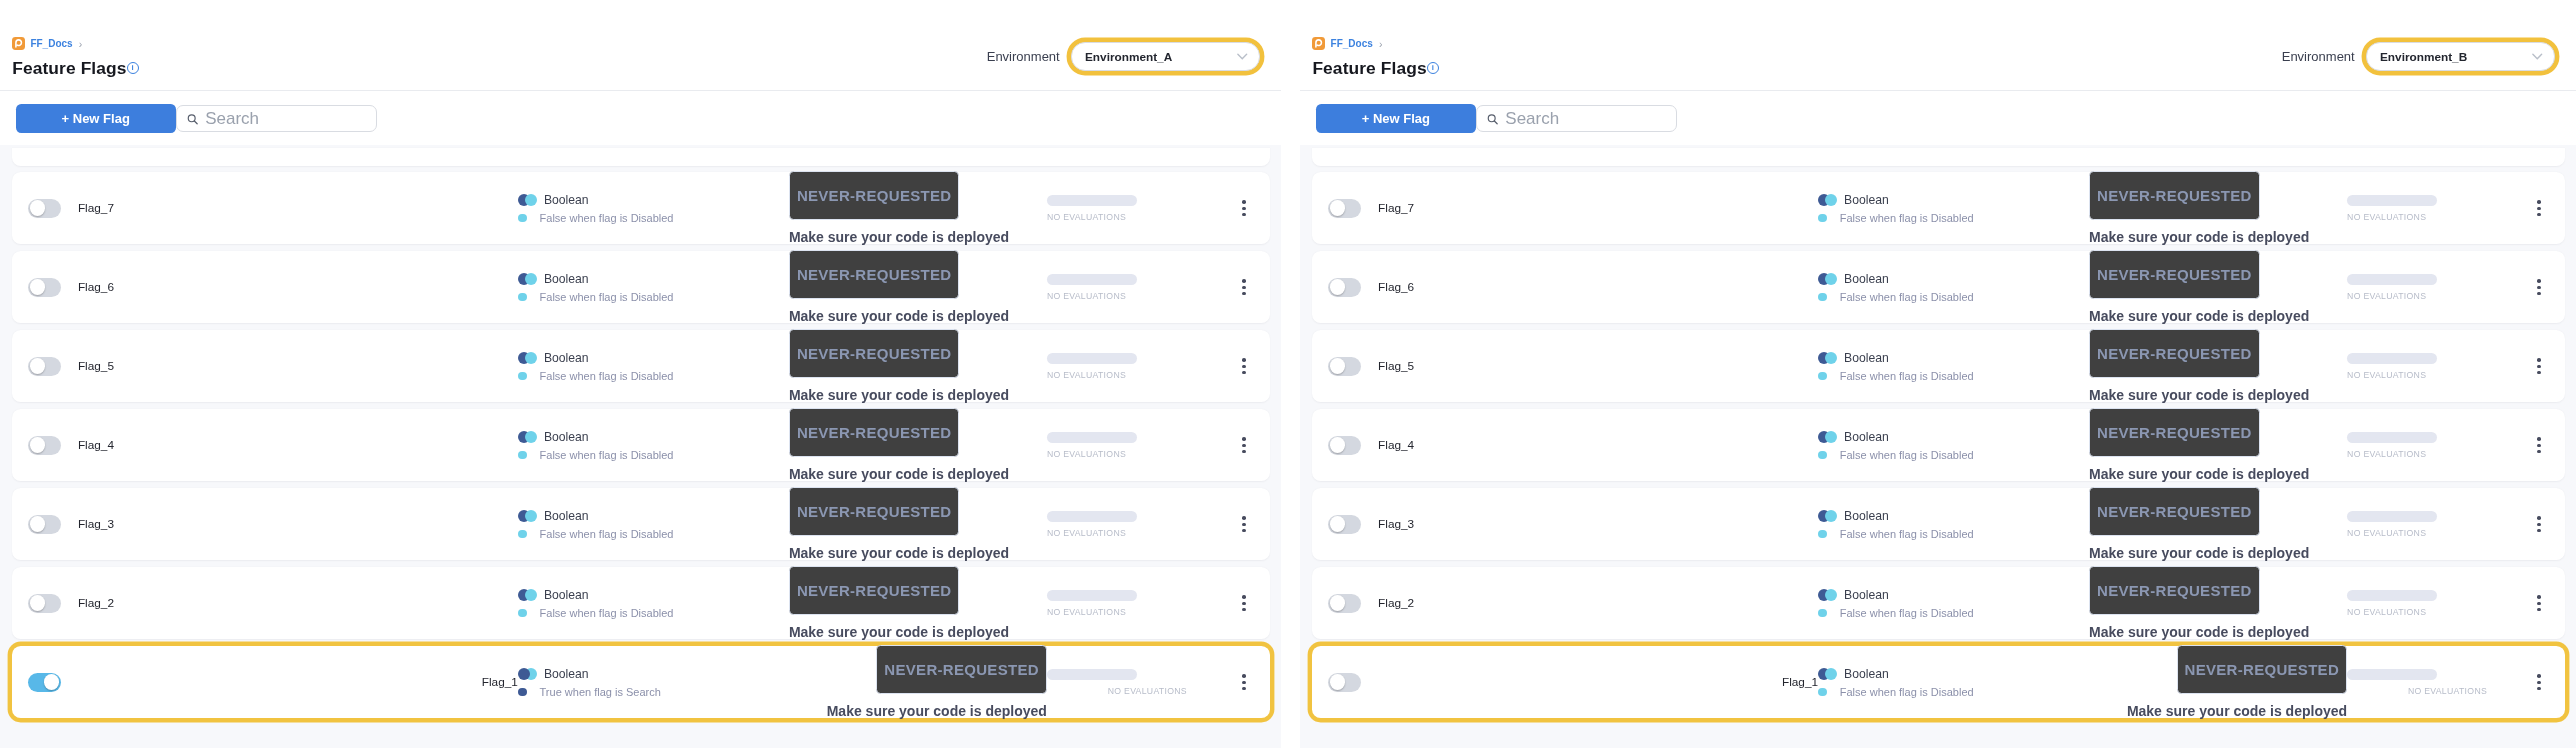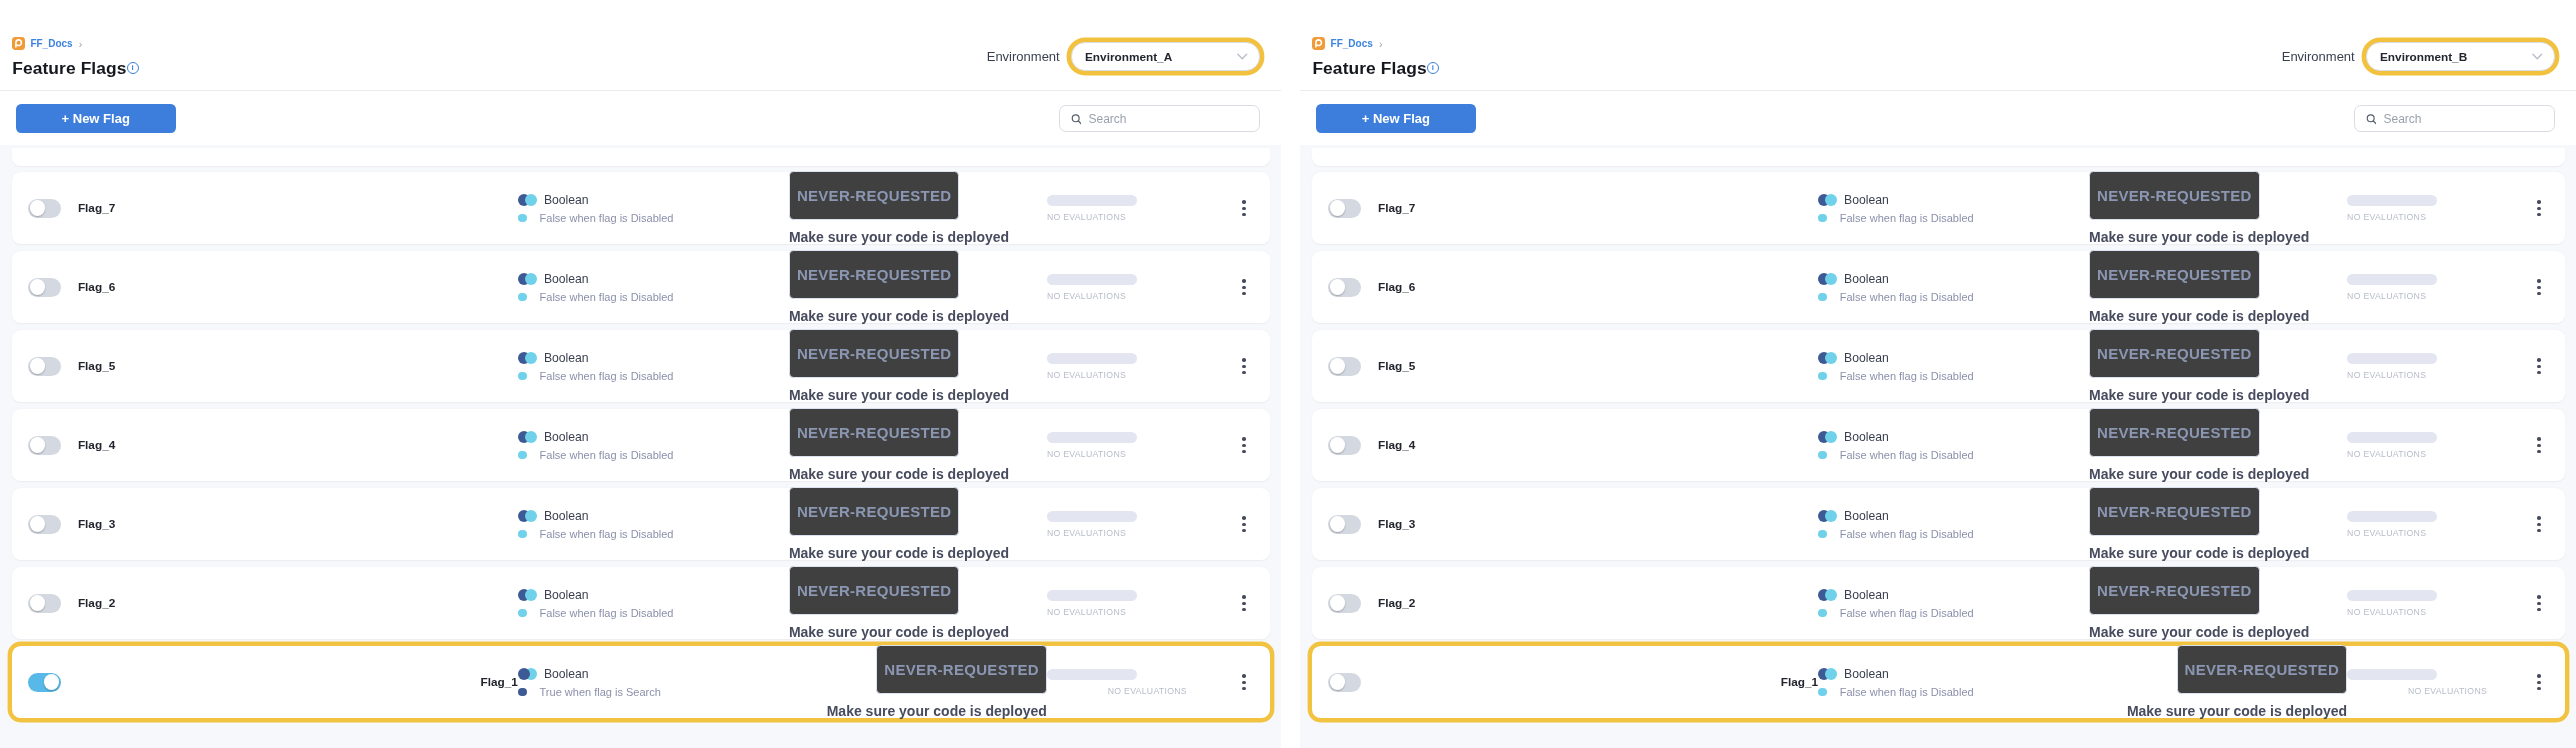--- a/index.html
+++ b/index.html
@@ -25,45 +25,45 @@
                color: #3c82df; font-size: 7.8px; font-weight: 700; line-height: 9.6px; text-align: center; font-style: normal; }
   .env-control { position: absolute; right: 21px; top: 42px; display: flex; align-items: center; gap: 11.3px; }
   .env-label { font-size: 13px; color: #3a3f4f; }
   .env-select { width: 189px; height: 29px; background: #fff; border: 0.9px solid #d9dce2; border-radius: 14px;
                 display: flex; align-items: center; justify-content: space-between; padding: 0 11.3px 0 13px; cursor: pointer; }
   .env-select.hl { box-shadow: 0 0 0 4.4px #f2c13d; }
   .env-value { font-size: 11.8px; font-weight: 700; color: #23262f; }
   .chev { width: 10.5px; height: 7px; flex: 0 0 auto; }
 
   
-  .toolbar { background: #fff; padding: 13px 21px 12.2px 15.7px; display: flex; align-items: center; justify-content: space-between; }
+  .toolbar { background: #fff; padding: 13px 21px 12.2px 15.7px; display: flex; align-items: center; justify-content: flex-start; }
   .new-flag-btn { width: 160px; height: 29px; background: #3d7edd; border: none; border-radius: 5.2px;
                   color: #fff; font-size: 13px; font-weight: 700; font-family: inherit; cursor: pointer; }
   .search-box { width: 201px; height: 27px; border: 0.9px solid #d9dce2; border-radius: 7px; background: #fff;
                 display: flex; align-items: center; gap: 7px; padding: 0 10.5px; }
-  .search-box input { border: none; outline: none; width: 100%; font-size: 12px; font-family: inherit; color: #3a3f4f; background: transparent; }
+  .search-box input { border: none; outline: none; width: 100%; font-size: 17px; font-family: inherit; color: #3a3f4f; background: transparent; }
   .search-box input::placeholder { color: #9aa1ad; }
 
   
   .flag-list { flex: 1; background: #f7f8fb; padding: 2.6px 11.3px 0 12.2px; }
   .partial-row { height: 18.3px; background: #fff; border-radius: 0 0 8.7px 8.7px; margin-bottom: 6.1px;
                  box-shadow: 0 0.9px 1.7px rgba(16,24,40,.05); }
   .flag-row { position: relative; height: 72px; background: #fff; border-radius: 8.7px; margin-bottom: 7px;
               display: flex; align-items: center; padding: 0 19px 0 15.7px;
               box-shadow: 0 0.9px 1.7px rgba(16,24,40,.05); }
   .flag-row.highlight { box-shadow: 0 0 0 4.4px #f1c340, 0 0.9px 1.7px rgba(16,24,40,.05); text-align: right; }
 
   .col-toggle { width: 50px; flex: 0 0 auto; }
   .toggle { width: 33px; height: 19px; border-radius: 9.6px; background: #d4d8e0; position: relative; cursor: pointer; }
   .toggle .knob { position: absolute; top: 1.7px; left: 1.7px; width: 15.7px; height: 15.7px; border-radius: 50%;
                   background: #fff; box-shadow: 0 0.9px 1.7px rgba(0,0,0,.25); }
   .flag-row.on .toggle { background: #58b8e8; }
   .flag-row.on .toggle .knob { left: 15.7px; }
 
-  .col-name { width: 440px; flex: 0 0 auto; font-size: 11.8px; font-weight: 700; color: #23252e; }
+  .col-name { width: 440px; flex: 0 0 auto; font-size: 11.8px; font-weight: 400; color: #23252e; }
 
   .col-type { width: 271px; flex: 0 0 auto; }
   .type-line { display: flex; align-items: center; gap: 7px; }
   .bool-circles { position: relative; width: 19px; height: 12.2px; flex: 0 0 auto; }
   .bool-circles .c { position: absolute; top: 0; width: 12.2px; height: 12.2px; border-radius: 50%; }
   .bool-circles .c-a { left: 0; background: #3e5a94; z-index: 1; }
   .bool-circles .c-b { left: 7px; background: #6fd2ea; z-index: 2; }
   .flag-row.on .bool-circles .c-a { z-index: 2; }
   .flag-row.on .bool-circles .c-b { z-index: 1; }
   .type-text { font-size: 12.2px; font-weight: 500; color: #3a3f4e; }

